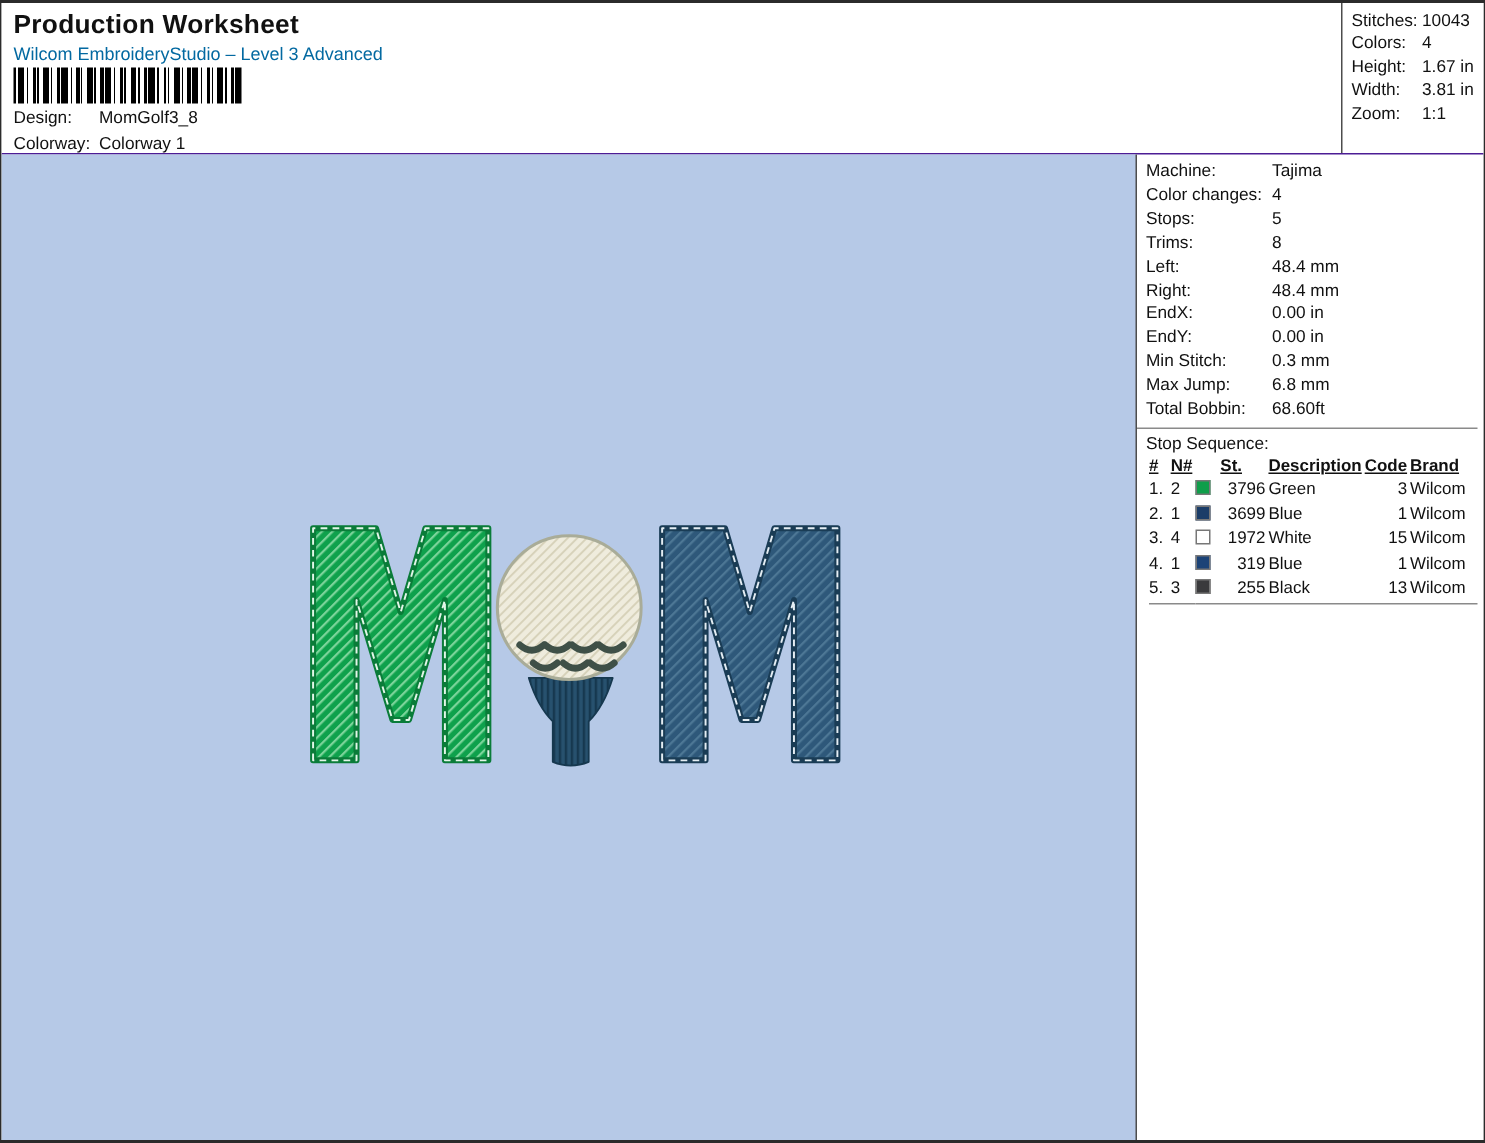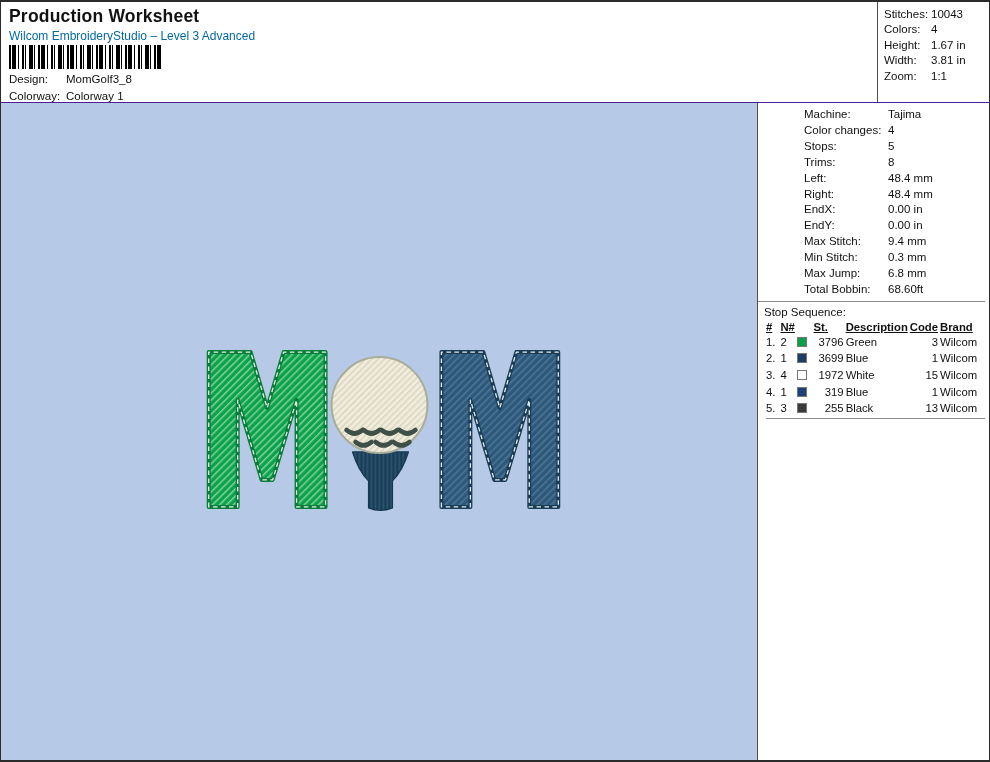--- a/index.html
+++ b/index.html
@@ -13,31 +13,31 @@
   .hdr-title { position:absolute; left:8px; top:4px; font-size:17.5px; font-weight:bold; letter-spacing:.2px; }
   .hdr-sub { position:absolute; left:8px; top:27px; font-size:12px; color:#0369a1; }
   .barcode { position:absolute; left:8px; top:43px; width:152px; height:24px;
      background:repeating-linear-gradient(90deg,
        #000 0 2px, #fff 2px 3px, #000 3px 7px, #fff 7px 9px, #000 9px 10px, #fff 10px 13px,
        #000 13px 15px, #fff 15px 16px, #000 16px 17px, #fff 17px 20px, #000 20px 24px, #fff 24px 25px,
        #000 25px 26px, #fff 26px 29px); }
   .hdr-row { position:absolute; left:8px; font-size:11.5px; }
   .hdr-row .lab { display:inline-block; width:57px; }
   .row-design { top:71px; } .row-colorway { top:88px; }
-  .statsbox { position:absolute; right:0; top:0; bottom:0; width:112px; border-left:1px solid #4d4d4d;
+  .statsbox { position:absolute; right:0; top:0; bottom:0; width:95px; border-left:1px solid #4d4d4d;
               padding:5px 0 0 6px; font-size:11.5px; background:#fff; }
   .statsbox .srow { line-height:15.4px; white-space:nowrap; }
   .statsbox .slab { display:inline-block; width:47px; }
 
   
   .bod { flex:1; min-height:0; display:flex; }
   .canvas { width:757px; flex:none; border-right:1px solid #4d4d4d; position:relative; }
   .canvas svg { display:block; width:100%; height:100%; }
   .panel { flex:1; min-width:0; background:#fff; padding:4px 4px 0 6px; font-size:11.5px; }
-  .mrow { line-height:15.9px; white-space:nowrap;margin-left:40px; }
+  .mrow { line-height:15.9px; white-space:nowrap; }
   .mlabel { display:inline-block; width:84px; }
   .stopseq { border-top:1px solid #8a8a8a; margin:3px 0 0 -6px; padding:3px 0 0 6px; }
   .stopseq-title { font-size:11.5px; line-height:14px; margin-bottom:2px; }
   table.seq { border-collapse:collapse; font-size:11.3px; margin-left:2px; border-bottom:1px solid #8a8a8a; }
   table.seq th { font-weight:bold; text-decoration:underline; text-align:left; padding:0 2px 2px 0; }
   table.seq td { padding:1px 2px 2px 0; line-height:13.6px; }
   .c-num { width:15px; } .c-n { width:17px; } .c-sw { width:17px; }
   .c-st { width:33px; } .c-desc { width:61px; } .c-code { width:29px; } .c-brand { width:46px; }
   .r { text-align:right; }
   .swatch { display:inline-block; width:10px; height:10px; border:1px solid #777; vertical-align:-1px; }
@@ -130,21 +130,20 @@
 
     <div class="panel">
       <div class="mrow"><span class="mlabel">Machine:</span><span>Tajima</span></div>
       <div class="mrow"><span class="mlabel">Color changes:</span><span>4</span></div>
       <div class="mrow"><span class="mlabel">Stops:</span><span>5</span></div>
       <div class="mrow"><span class="mlabel">Trims:</span><span>8</span></div>
       <div class="mrow"><span class="mlabel">Left:</span><span>48.4 mm</span></div>
       <div class="mrow"><span class="mlabel">Right:</span><span>48.4 mm</span></div>
       <div class="mrow"><span class="mlabel">EndX:</span><span>0.00 in</span></div>
       <div class="mrow"><span class="mlabel">EndY:</span><span>0.00 in</span></div>
-      <div class="mrow"><span class="mlabel">Max Stitch:</span><span>9.4 mm</span></div>
       <div class="mrow"><span class="mlabel">Min Stitch:</span><span>0.3 mm</span></div>
       <div class="mrow"><span class="mlabel">Max Jump:</span><span>6.8 mm</span></div>
       <div class="mrow"><span class="mlabel">Total Bobbin:</span><span>68.60ft</span></div>
 
       <div class="stopseq">
         <div class="stopseq-title">Stop Sequence:</div>
         <table class="seq">
           <thead>
             <tr>
               <th class="c-num">#</th>

